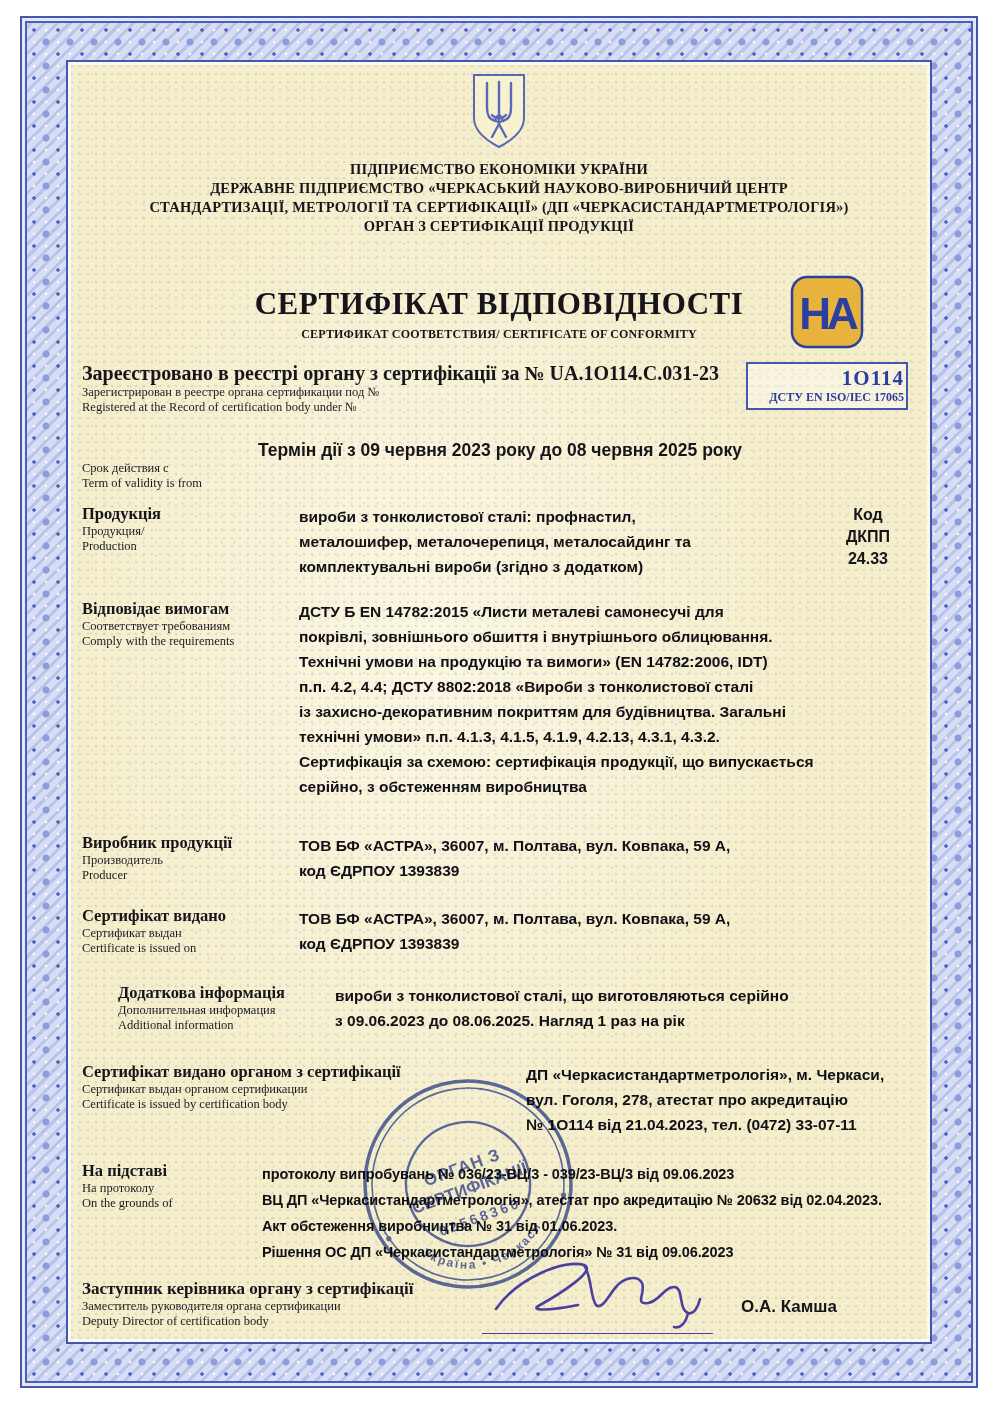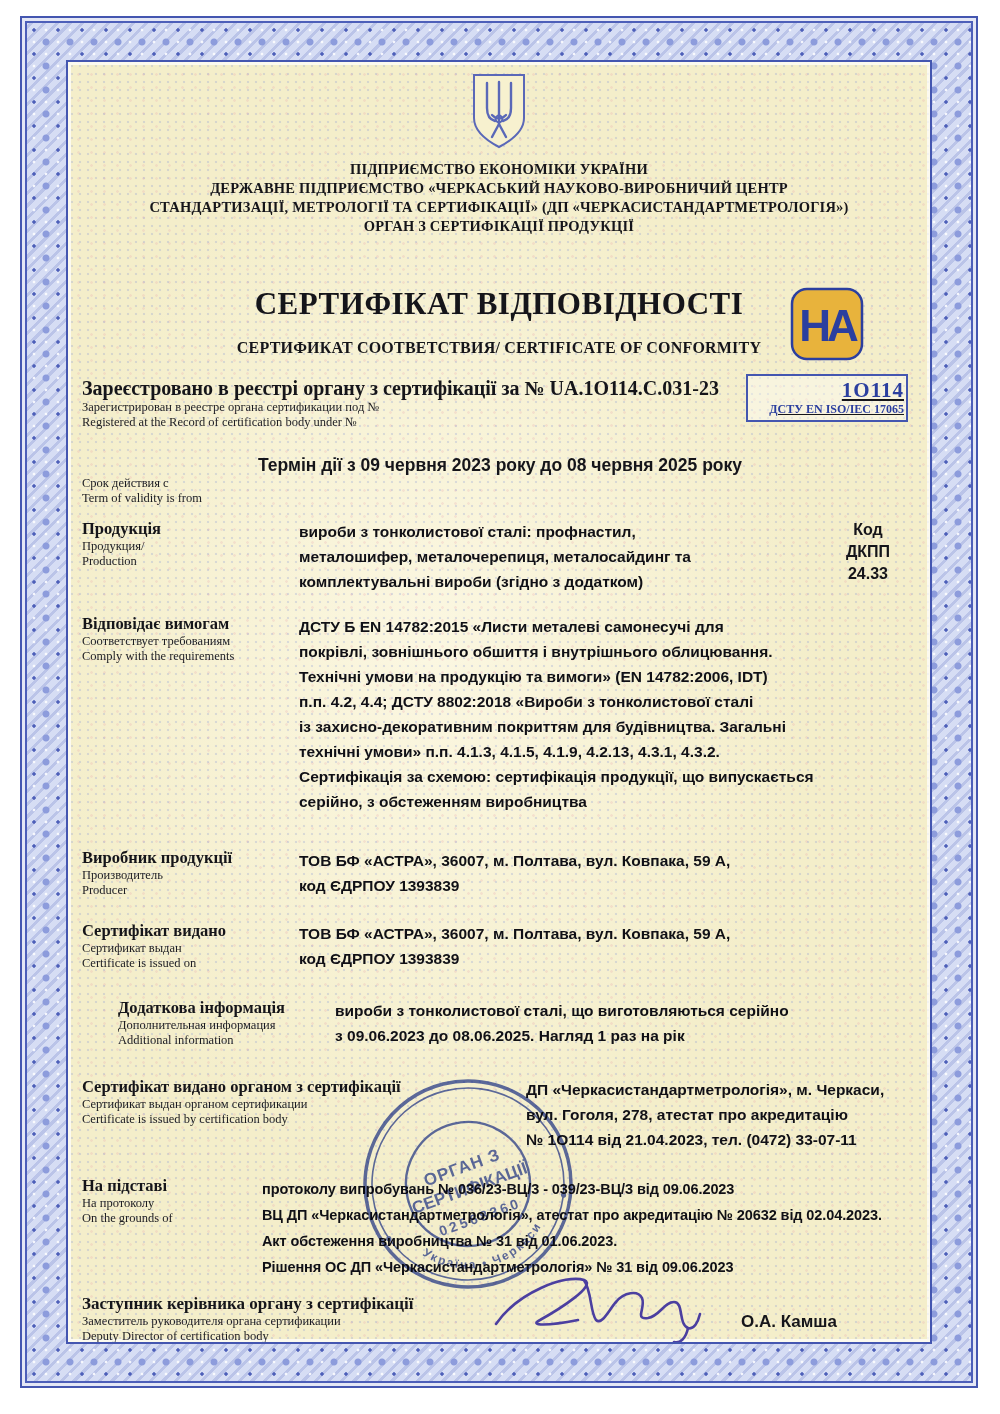--- a/index.html
+++ b/index.html
@@ -30,37 +30,37 @@
       radial-gradient(ellipse at 42% 46%, rgba(252,248,228,.9), transparent 55%);
     background-size:8px 8px,13px 13px,100% 100%;
     background-position:0 0,4px 6px,0 0;
     padding:6px 12px 10px 12px;
     display:flex;flex-direction:column;overflow:hidden;
   }
   .center{text-align:center;}
   .emblem-wrap{display:flex;justify-content:center;margin-top:2px;}
   .ministry{font-weight:bold;font-size:14.5px;line-height:19px;letter-spacing:.2px;margin-top:4px;}
   .doc-title{font-weight:bold;font-size:31px;letter-spacing:.5px;line-height:1.05;margin-top:52px;}
-  .doc-subtitle{font-weight:bold;font-size:16px;margin-top:18px;letter-spacing:.2px;}
+  .doc-subtitle{font-weight:bold;font-size:12px;margin-top:6px;letter-spacing:.2px;}
   .reg{margin-top:20px;padding-left:2px;}
   .reg-ua{font-weight:bold;font-size:20px;}
   .sub{font-size:12.5px;line-height:15.5px;color:#1c1c22;}
   .validity{margin-top:24px;padding-left:2px;}
   .validity-ua{font-family:"Liberation Sans",sans-serif;font-weight:bold;font-size:17.5px;text-align:center;}
   .row{display:grid;grid-template-columns:205px 1fr 100px;column-gap:12px;align-items:start;padding-left:2px;}
   .row.no-code{grid-template-columns:205px 1fr;}
   .row.wide-label{grid-template-columns:432px 1fr;}
   .row.narrow-label{grid-template-columns:168px 1fr;}
   .l-ua{font-weight:bold;font-size:16.5px;line-height:20px;}
   .val{font-family:"Liberation Sans",sans-serif;font-weight:bold;font-size:15.5px;line-height:25px;
        white-space:pre-line;color:#101016;}
   .val.tight{font-size:14.5px;line-height:26px;white-space:pre;letter-spacing:-.1px;}
   .code-box{font-family:"Liberation Sans",sans-serif;font-weight:bold;font-size:16px;line-height:22px;
        text-align:center;}
-  .accr{position:absolute;top:224px;right:22px;width:162px;text-align:center;text-decoration:underline;}
+  .accr{position:absolute;top:212px;right:22px;width:162px;text-align:center;}
   .accr-badge{display:flex;justify-content:center;}
   .accr-codebox{margin-top:12px;border:2px solid #4456b0;background:rgba(255,255,255,.38);
        padding:3px 2px 4px 2px;color:#2b3f9f;text-align:right;}
   .accr-code{font-weight:bold;font-size:21px;line-height:23px;letter-spacing:1px;}
   .accr-std{font-weight:bold;font-size:12px;line-height:14px;}
   .deputy{display:grid;grid-template-columns:400px 1fr 205px;margin-top:14px;padding-left:2px;align-items:start;}
   .deputy .l-ua{font-size:17px;}
   .stamp-label{font-size:17px;margin:16px 0 0 30px;}
   .sig-zone{position:relative;height:52px;border-bottom:1.5px solid #4b3fa0;margin-top:2px;}
   .sig-name{font-family:"Liberation Sans",sans-serif;font-weight:bold;font-size:17px;padding:18px 0 0 28px;}

